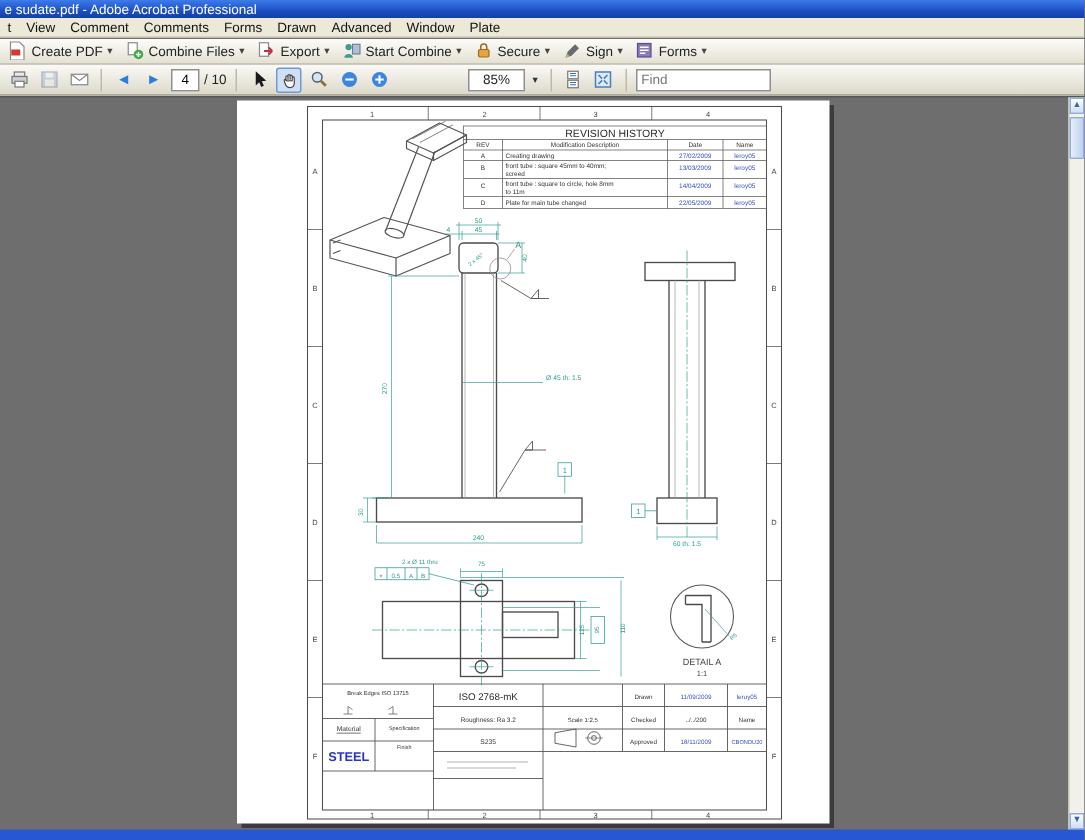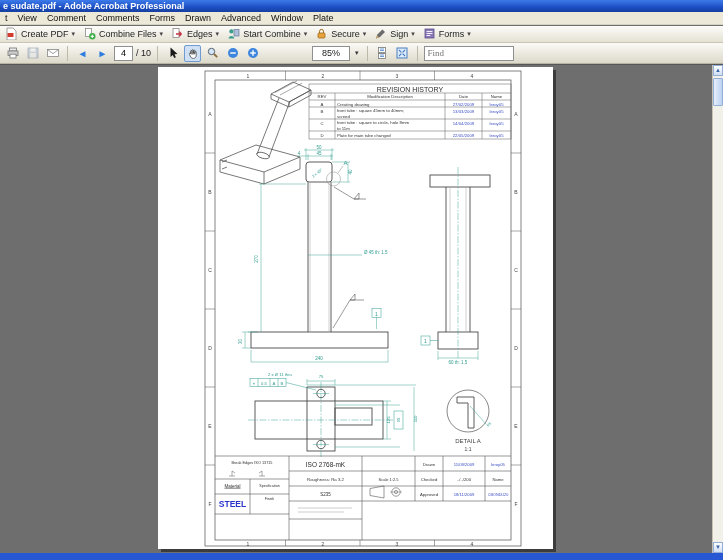--- a/index.html
+++ b/index.html
@@ -1,40 +1,40 @@
 <!DOCTYPE html>
 <html><head>
 <meta charset="utf-8">
 <style>
   html,body{margin:0;padding:0;}
   body{width:723px;height:560px;position:relative;overflow:hidden;
        font-family:"Liberation Sans",sans-serif;background:#6e6e6e;}
   .titlebar{position:absolute;left:0;top:0;width:723px;height:12px;
     background:linear-gradient(180deg,#3d7bea 0%,#1c4fc4 60%,#16409f 100%);
-    color:#fff;font-size:9px;font-weight:bold;line-height:12px;padding-left:3px;box-sizing:border-box;}
+    color:#fff;font-size:9px;font-weight:normal;line-height:12px;padding-left:3px;box-sizing:border-box;}
   .menubar{position:absolute;left:0;top:12px;width:723px;height:13px;background:#ece9d8;
     border-bottom:1px solid #d6d2c2;display:flex;align-items:center;font-size:9px;color:#111;box-sizing:border-box;}
   .menubar .mi{padding:0 5px;cursor:default;}
   .tb1{position:absolute;left:0;top:26px;width:723px;height:17px;
     background:linear-gradient(180deg,#fdfcf9,#e4e1d3);border-bottom:1px solid #c9c5b4;
     display:flex;align-items:flex-start;font-size:9px;color:#222;box-sizing:border-box;padding-left:1px;}
   .tbtn{display:flex;align-items:center;gap:3px;padding:0 4px;height:15px;white-space:nowrap;}
   .caret{font-size:7px;color:#444;}
   .tb2{position:absolute;left:0;top:43px;width:723px;height:21px;
     background:linear-gradient(180deg,#fbfaf6,#dcd9ca);border-bottom:1px solid #b7b3a2;
     display:flex;align-items:center;font-size:9px;color:#222;box-sizing:border-box;padding-left:4px;gap:3px;}
   .sep{width:1px;height:15px;background:#bdb9a8;margin:0 3px;}
   .ibtn{width:17px;height:17px;display:flex;align-items:center;justify-content:center;}
   .ibtn.active{background:#cfe0f5;border:1px solid #6f9bd2;box-sizing:border-box;border-radius:2px;}
   .navarrow{font-size:10px;color:#2d7ce0;line-height:17px;}
   .pageinput{width:17px;height:13px;border:1px solid #8f8f8f;background:#fff;font-size:9px;text-align:center;padding:0;}
   .zoombox{width:36px;height:13px;border:1px solid #8f8f8f;background:#fff;font-size:9px;
     display:flex;align-items:center;justify-content:center;margin-left:48px;}
   .zoomdrop{font-size:7px;color:#333;padding:0 2px;}
-  .findinput{width:82px;height:13px;border:1px solid #8f8f8f;background:#fff;font-size:9px;padding:0 3px;box-sizing:content-box;font-family:Liberation Serif, serif;}
+  .findinput{width:82px;height:13px;border:1px solid #8f8f8f;background:#fff;font-size:9px;padding:0 3px;box-sizing:content-box;}
   .docarea{position:absolute;left:0;top:64px;width:723px;height:489px;background:#6e6e6e;border-top:1px solid #565656;box-sizing:border-box;}
   .page{position:absolute;left:158px;top:2px;width:395px;height:482px;background:#fff;
     box-shadow:3px 3px 0 rgba(20,20,20,.55);}
   .vscroll{position:absolute;right:0;top:0;width:11px;height:489px;background:#f1f0e9;border-left:1px solid #c6c3b6;box-sizing:border-box;}
   .sbtn{position:absolute;left:0;width:10px;height:11px;background:linear-gradient(180deg,#fdfeff,#cfddf3);
     border:1px solid #94aed6;box-sizing:border-box;color:#3a64aa;font-size:6px;line-height:9px;text-align:center;}
   .sthumb{position:absolute;left:0;top:13px;width:10px;height:28px;background:linear-gradient(90deg,#e6eefb,#bcd2f1);
     border:1px solid #94aed6;box-sizing:border-box;border-radius:1px;}
   .bottombar{position:absolute;left:0;top:553px;width:723px;height:7px;background:#2857d4;}
   svg text{font-family:"Liberation Sans",sans-serif;}
@@ -74,21 +74,21 @@
         <path d="M9.3,7.6v3.4M7.6,9.3h3.4" stroke="#fff" stroke-width="1"></path>
       </svg>
     <span>Combine Files</span>
     <span class="caret">▾</span>
   </div>
   <div class="tbtn">
     <svg width="13" height="13">
         <rect x="2" y="1.5" width="6" height="9" fill="#fff" stroke="#8a8a8a" stroke-width="0.8"></rect>
         <path d="M5,7h5.5M10.5,7l-2.4,-2.4M10.5,7l-2.4,2.4" stroke="#c2303f" stroke-width="1.3" fill="none"></path>
       </svg>
-    <span>Edges</span>
+    <span>Export</span>
     <span class="caret">▾</span>
   </div>
   <div class="tbtn">
     <svg width="13" height="13">
         <rect x="7" y="2.5" width="5" height="6.5" fill="#aebfd8" stroke="#67789a" stroke-width="0.7"></rect>
         <circle cx="4.4" cy="4.4" r="2.1" fill="#3c9e8f"></circle>
         <path d="M1.5,11.5c0,-3.4 5.8,-3.4 5.8,0z" fill="#3c9e8f"></path>
       </svg>
     <span>Start Combine</span>
     <span class="caret">▾</span>

